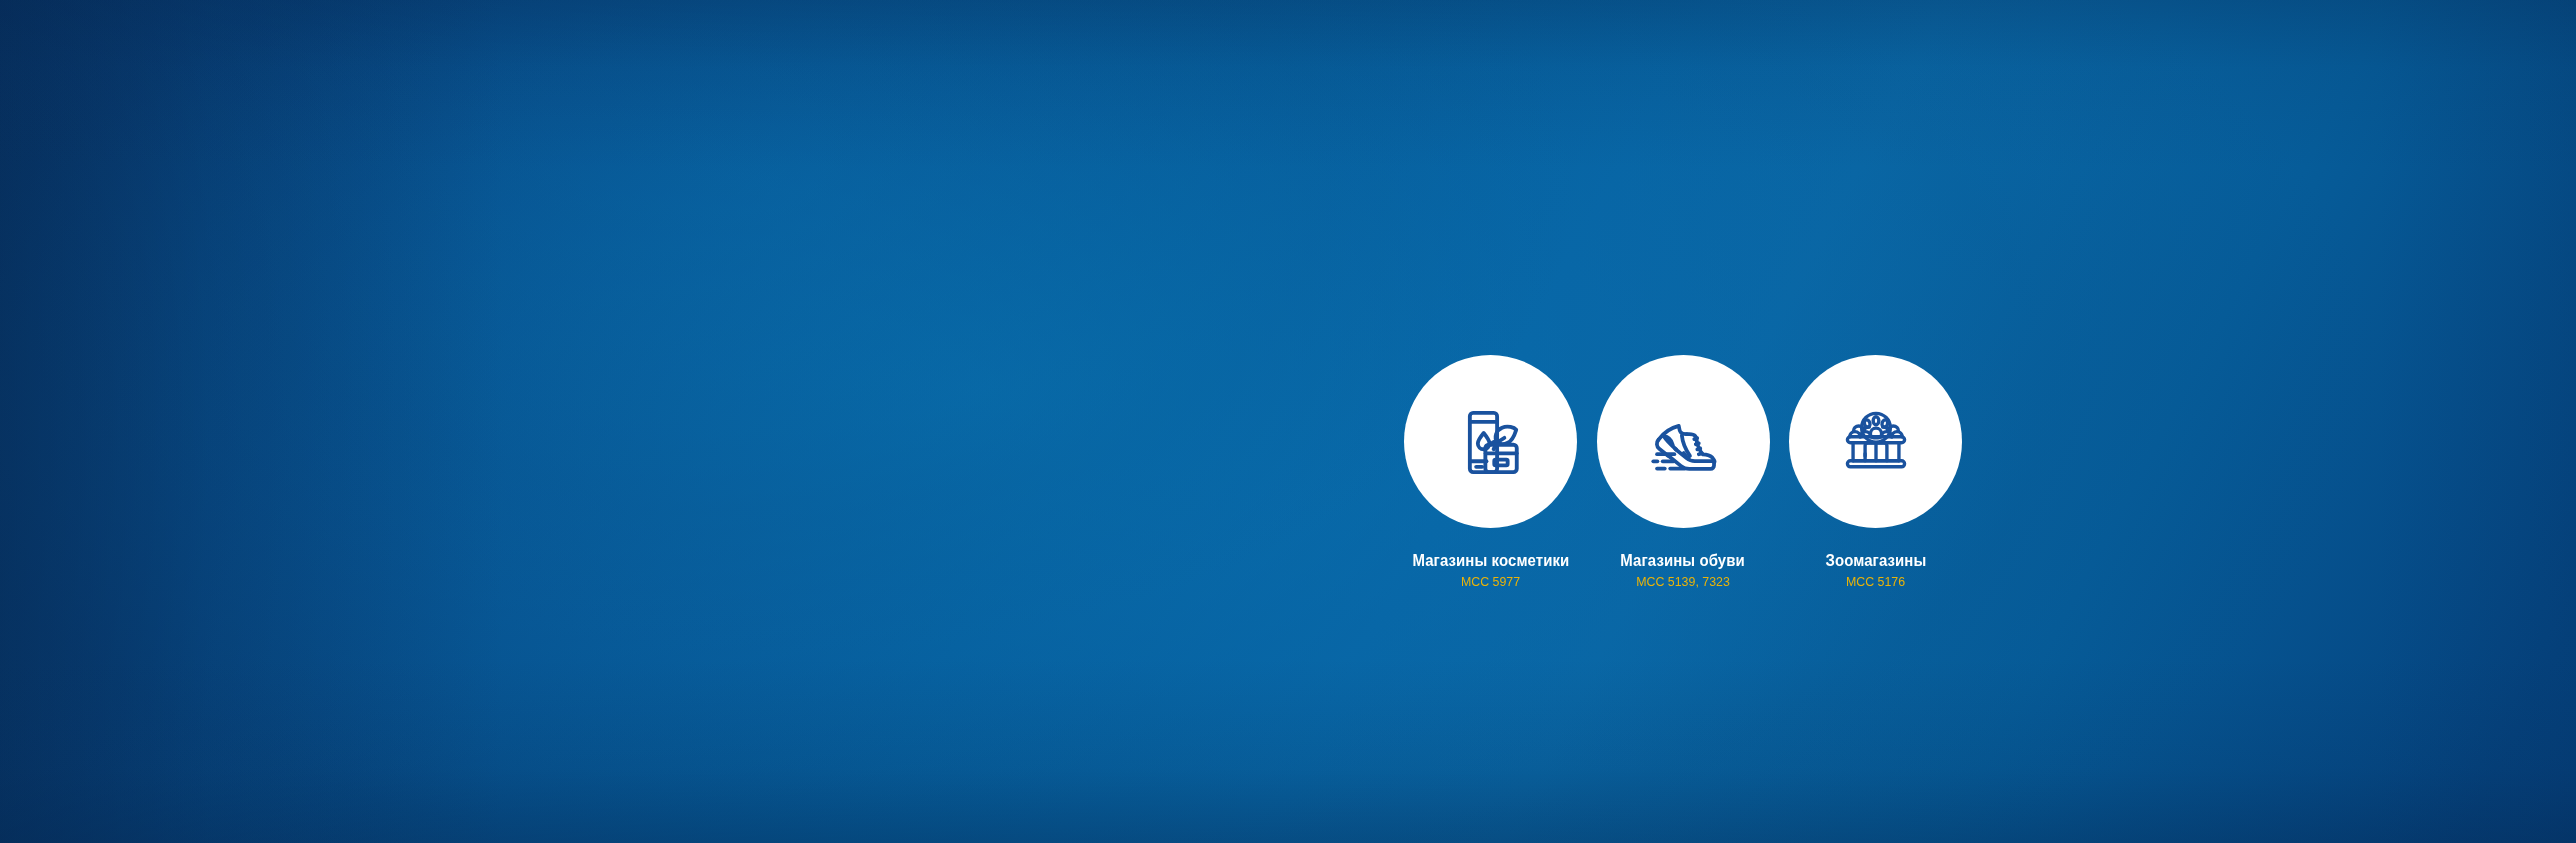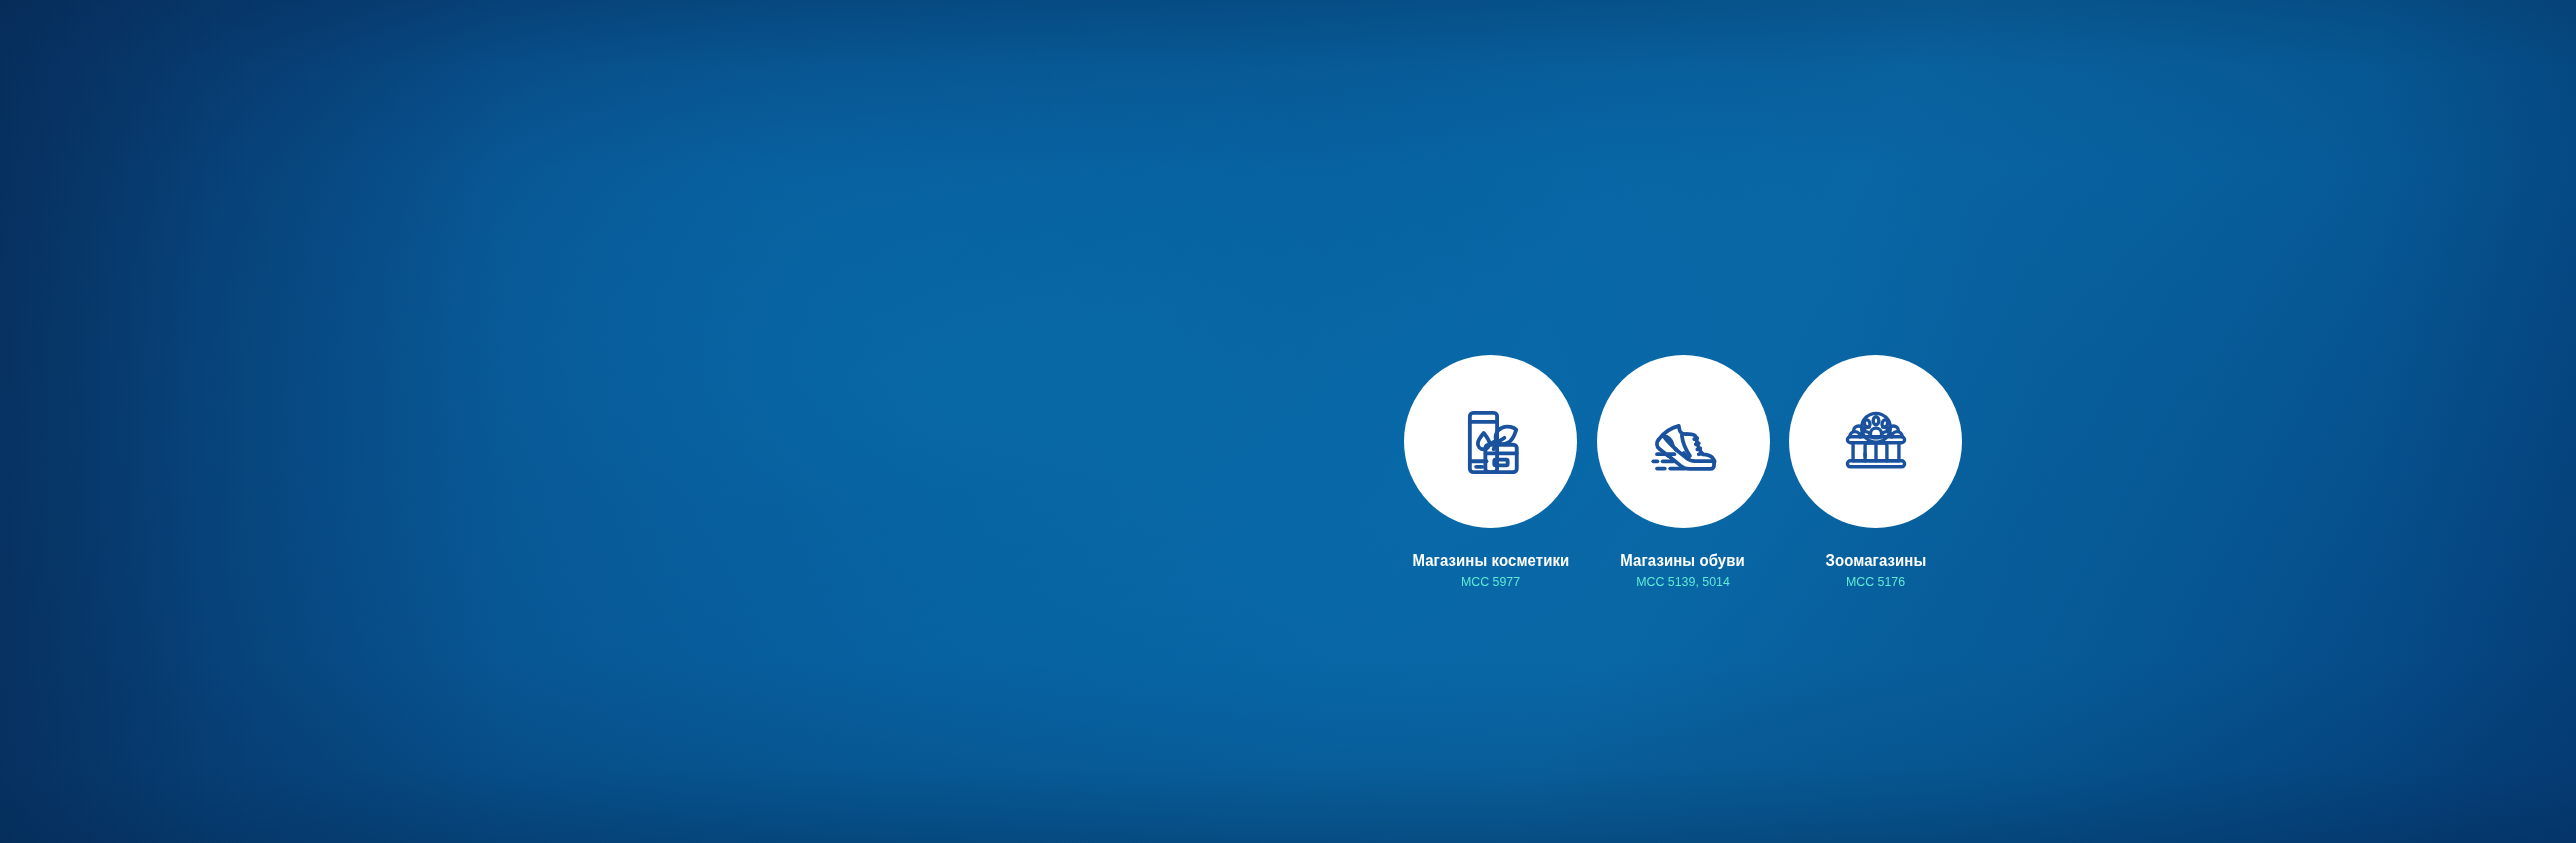--- a/index.html
+++ b/index.html
@@ -120,21 +120,21 @@
     line-height: 1.06;
     letter-spacing: 0.1px;
     text-align: center;
     white-space: nowrap;
     transform: scaleX(0.935);
     transform-origin: center top;
   }
 
   .card-sub {
     margin-top: 6.2px;
-    color: #5eead4;
+    color: #eab308;
     font-family: "Liberation Sans", sans-serif;
     font-weight: normal;
     font-size: 12.4px;
     line-height: 1.1;
     text-align: center;
     white-space: nowrap;
   }
 </style>
 </head>
 <body>
@@ -202,21 +202,21 @@
           <path d="M50.7 61.7 c1.5 2.3 3.3 4.3 5.3 5.9"></path>
 
           <path d="M22.4 63.0 h18.4"></path>
           <path d="M18.4 70.6 h4.4"></path>
           <path d="M28.4 70.6 h11.6"></path>
           <path d="M22.4 78.2 h8.2"></path>
           <path d="M36.4 78.2 h15.6"></path>
         </svg>
       </div>
       <div class="card-title">Магазины обуви</div>
-      <div class="card-sub">MCC 5139, 5014</div>
+      <div class="card-sub">MCC 5139, 7323</div>
     </div>
 
     <div class="category-card">
       <div class="icon-circle">
         <svg viewBox="0 0 100 100" fill="none" stroke="#1a529e" stroke-width="3.6" stroke-linecap="round" stroke-linejoin="round">
 
           <path d="M22.0 44.6 a5.6 5.6 0 0 1 11.2 0"></path>
           <path d="M33.2 44.6 a5.6 5.6 0 0 1 11.2 0"></path>
           <path d="M26.0 38.6 a5.6 5.6 0 0 1 11.2 0"></path>
           <path d="M37.2 38.6 a4.6 4.6 0 0 1 5.6 -4.5"></path>

